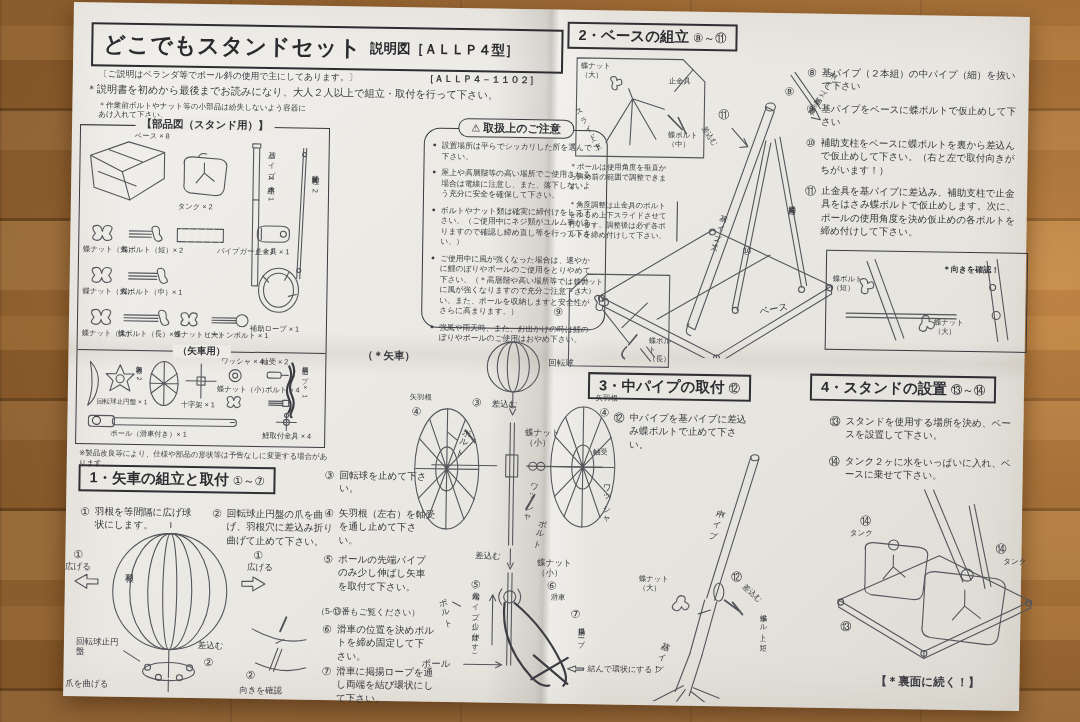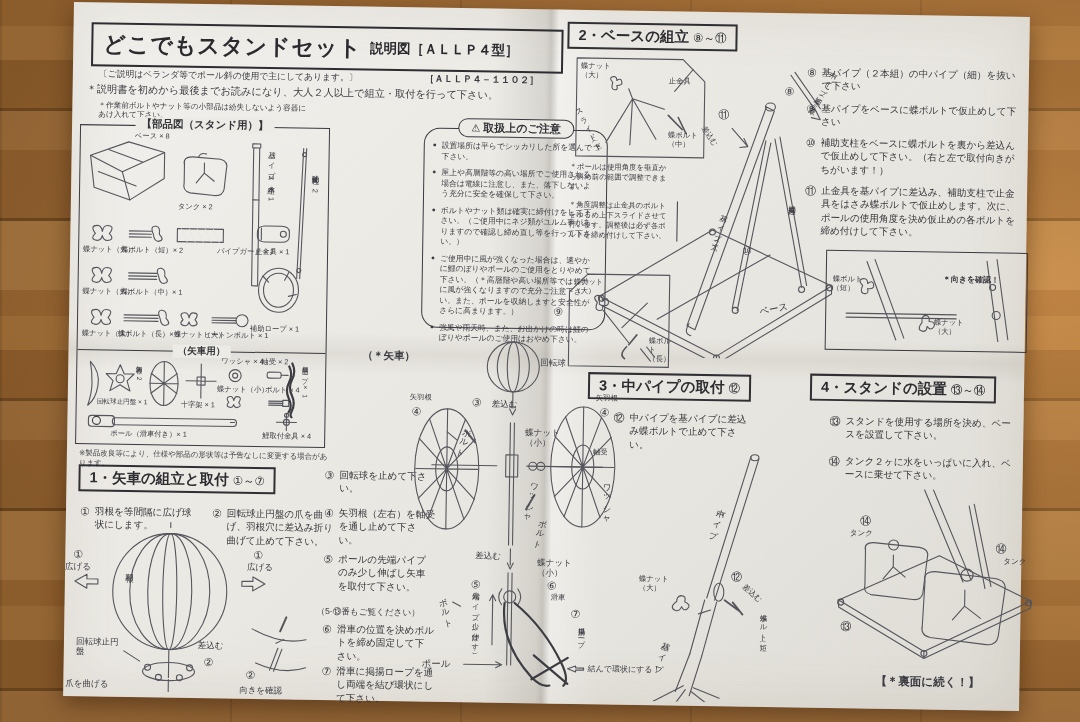--- a/index.html
+++ b/index.html
@@ -323,21 +323,21 @@
           <path d="M97,254 q-6,8 0,16 M113,254 q6,8 0,16"></path>
       <path d="M88,310 v-48 M85,266 l3,-6 3,6"></path>
       <path class="dark" d="M110,268 q30,24 48,60 q8,16 2,22"></path>
       <path class="dark" d="M100,268 q-4,40 28,74 q10,10 18,8"></path>
       <path class="dark" d="M128,344 l36,-22 M130,320 l34,28"></path>
       <path d="M60,330 h36 M92,327 l6,3 -6,3"></path>
       <path d="M172,330 l-8,3 8,3 v-2 h8 v-2 h-8 z"></path>
       <path d="M50,106 l-10,-8 M48,268 l8,4"></path>
     </svg>
     <span class="lbl" style="left:-46px;top:16px;font-size:10.5px;font-weight:bold;">（＊矢車）</span>
-    <span class="lbl" style="left:132px;top:22px;">回転球</span>
+    <span class="lbl" style="left:140px;top:22px;">回転球</span>
     <span class="lbl cnum" style="left:64px;top:62px;">③</span>
     <span class="lbl" style="left:84px;top:64px;">差込む</span>
     <span class="lbl v" style="left:52px;top:88px;height:40px;transform:rotate(18deg);">ボルト</span>
     <span class="lbl wrap" style="left:118px;top:92px;width:44px;">蝶ナット（小）</span>
     <span class="lbl" style="left:2px;top:60px;font-size:7.3px;">矢羽根</span>
     <span class="lbl cnum" style="left:4px;top:72px;">④</span>
     <span class="lbl" style="left:188px;top:58px;font-size:7.3px;">矢羽根</span>
     <span class="lbl cnum" style="left:192px;top:70px;">④</span>
     <span class="lbl v" style="left:120px;top:142px;height:50px;transform:rotate(12deg);">ワッシャ</span>
     <span class="lbl" style="left:186px;top:112px;font-size:7.3px;">軸受</span>
@@ -420,21 +420,21 @@
   <div class="abs" style="left:756px;top:236px;width:200px;height:98px;border:1.4px solid #3a3a40;">
     <svg class="sk" width="200" height="98">
       <path d="M40,10 L70,88 M48,8 L78,86"></path>
       <path d="M20,62 H130 M20,66 H130"></path>
       <path d="M36,34 q-6,-6 1,-7 q4,0 4,5 q5,-4 6,1 q1,5 -6,4 q2,6 -4,5 q-4,-1 -1,-8"></path>
       <path d="M96,70 q-6,8 1,9 q4,0 4,-5 q4,5 7,0 q2,-5 -5,-5 q1,-6 -4,-6 q-4,1 -3,7"></path>
       <path d="M160,8 L172,88 M170,6 L182,86"></path>
           <circle cx="170" cy="62" r="4"></circle>
           <circle cx="166" cy="34" r="3"></circle>
     </svg>
-    <span class="lbl" style="left:116px;top:22px;font-size:8px;font-weight:bold;">＊向きを確認！</span>
+    <span class="lbl" style="left:116px;top:12px;font-size:8px;font-weight:bold;">＊向きを確認！</span>
     <span class="lbl tiny wrap" style="left:6px;top:24px;width:34px;">蝶ボルト（短）</span>
     <span class="lbl tiny wrap" style="left:108px;top:66px;width:36px;">蝶ナット（大）</span>
   </div>
 
   <div class="step" style="left:734px;top:52px;width:216px;">
     <span class="n">⑧</span>
     <span>基パイプ（２本組）の中パイプ（細）を抜いて下さい</span>
   </div>
   <div class="step" style="left:734px;top:88px;width:216px;">
     <span class="n">⑨</span>

